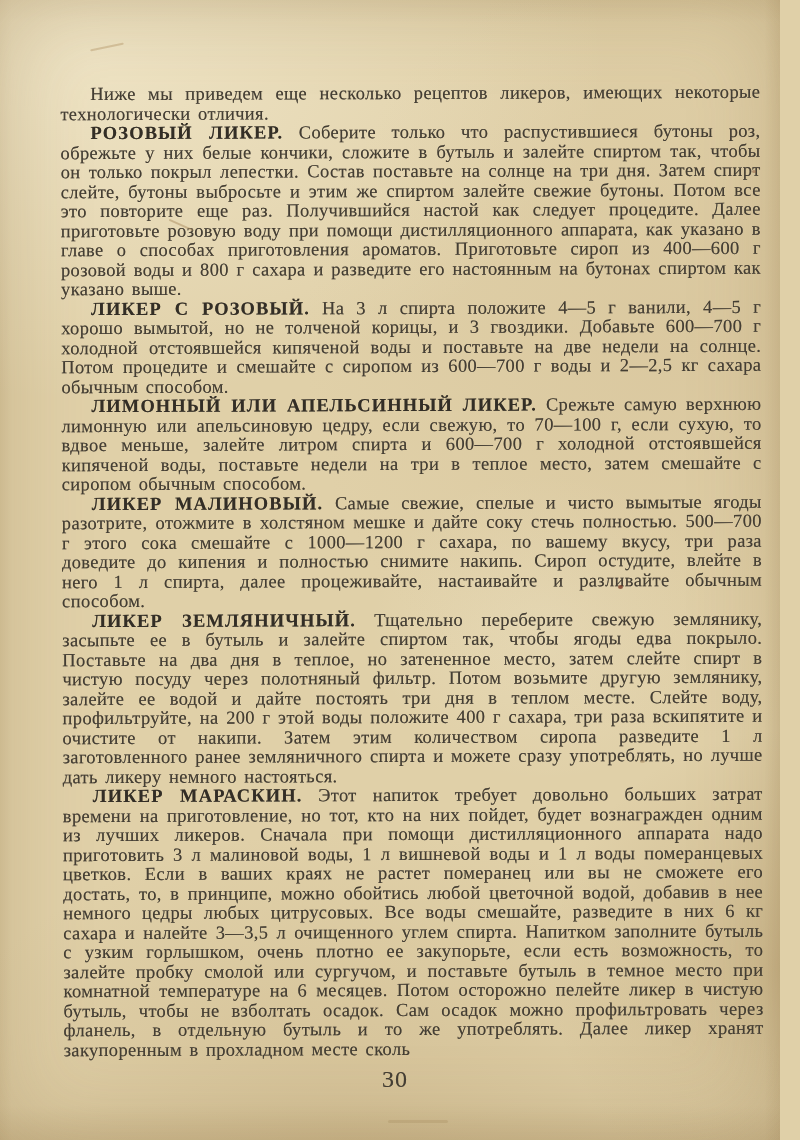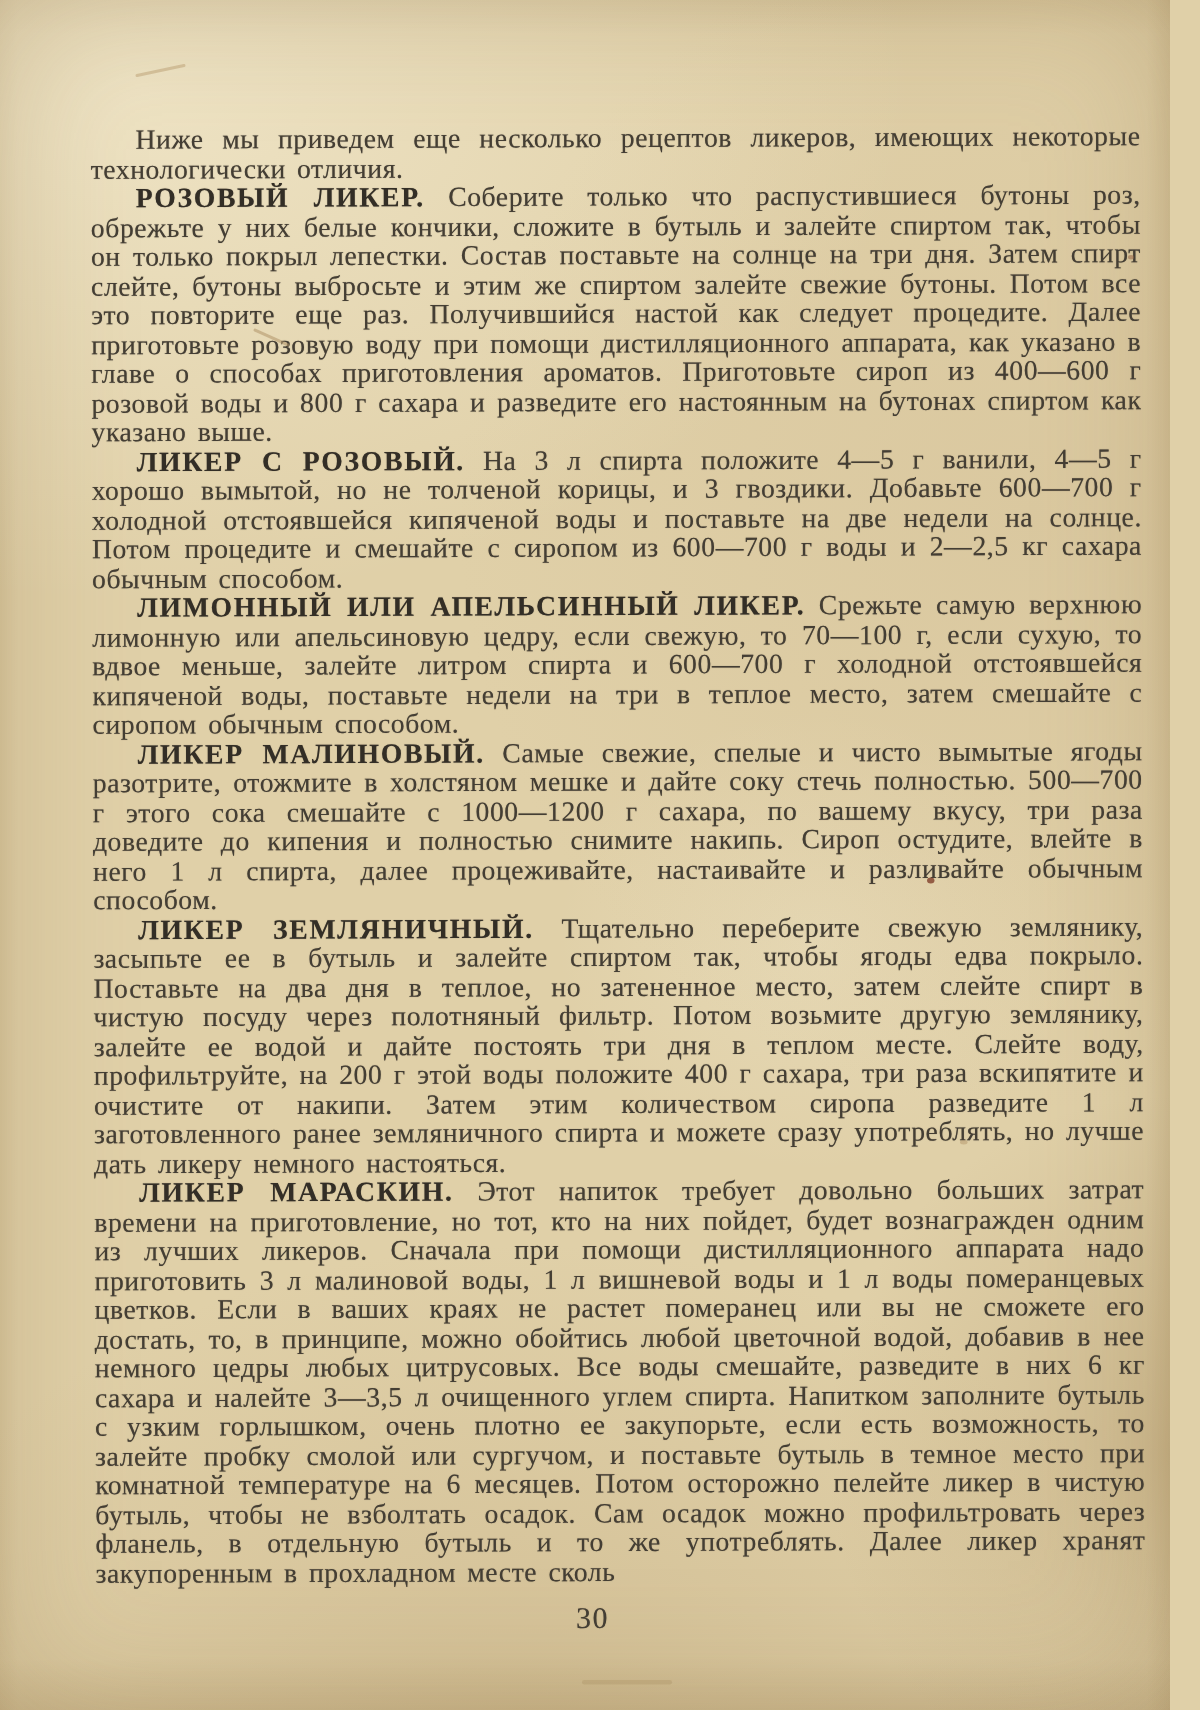--- a/index.html
+++ b/index.html
@@ -37,21 +37,21 @@
   }
   p.para{margin:0;text-indent:30px;}
   .head{
     font-weight:bold;
     letter-spacing:1.1px;
     color:var(--ink-strong);
   }
   .page-number{
     position:absolute;top:1068px;left:0;width:790px;
     text-align:center;
-    font-size:20px;line-height:22px;
+    font-size:24px;line-height:22px;
     color:var(--ink);
     letter-spacing:1px;
     text-shadow:0 0 0.6px rgba(62,55,44,0.5);
   }
   
   .speck{position:absolute;border-radius:50%;}
   .speck.s1{left:618px;top:585px;width:5px;height:4px;background:rgba(122,54,34,0.75);}
   .speck.s2{left:752px;top:170px;width:4px;height:3px;background:rgba(150,100,70,0.55);}
   .speck.s3{left:168px;top:224px;width:26px;height:2px;background:rgba(176,148,104,0.55);border-radius:2px;transform:rotate(24deg);}
   .speck.s4{left:90px;top:46px;width:34px;height:2px;background:rgba(186,158,114,0.5);border-radius:2px;transform:rotate(-12deg);}

